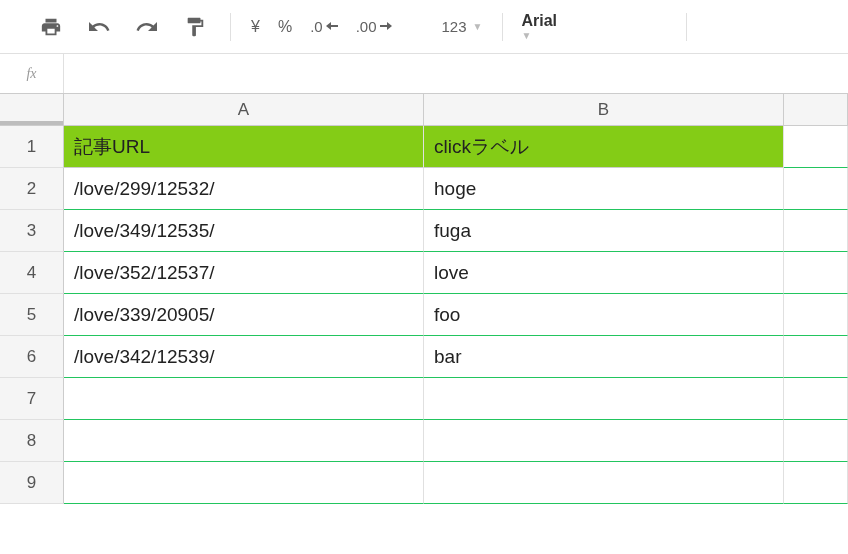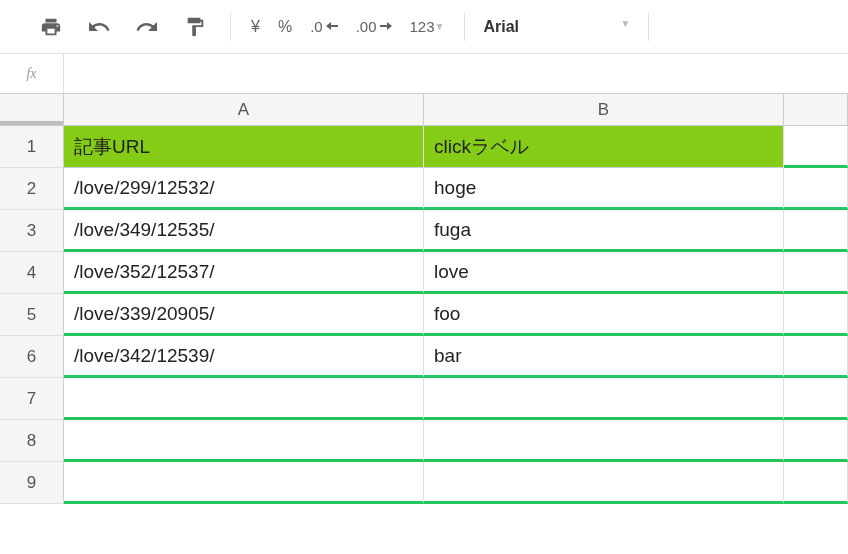--- a/index.html
+++ b/index.html
@@ -58,35 +58,38 @@
       cursor: pointer;
       font-weight: 500;
     }
     .decimal-arrow {
       font-size: 10px;
       margin-left: 3px;
     }
     .format-dropdown {
       display: flex;
       align-items: center;
+      gap: 6px;
       color: #616161;
       cursor: pointer;
       font-weight: 500;
       font-size: 15px;
+      margin-left: 32px;
     }
     .font-dropdown {
       display: flex;
       align-items: flex-start;
       justify-content: space-between;
       width: 175px;
       padding: 0 14px;
       color: #333;
       cursor: pointer;
       font-weight: bold;
       font-size: 16px;
+      flex-direction: column;
     }
     .dropdown-arrow {
       color: #bbb;
       font-size: 10px;
     }
     .formula-bar {
       height: 40px;
       display: flex;
       align-items: center;
       border-bottom: 1px solid #ccc;
@@ -141,21 +144,21 @@
       border-bottom: 1px solid #e0e0e0;
       display: flex;
       align-items: center;
       justify-content: center;
       font-size: 17px;
       color: #555;
       height: 42px;
     }
     .cell {
       border-right: 1px solid #e0e0e0;
-      border-bottom: 3px solid #22c55e;
+      border-bottom: 1px solid #22c55e;
       display: flex;
       align-items: center;
       padding: 0 10px;
       font-size: 19px;
       color: #222;
       height: 42px;
     }
     .cell.header-row {
       background: #84cc16;
       border-bottom: 1px solid #ccc;

